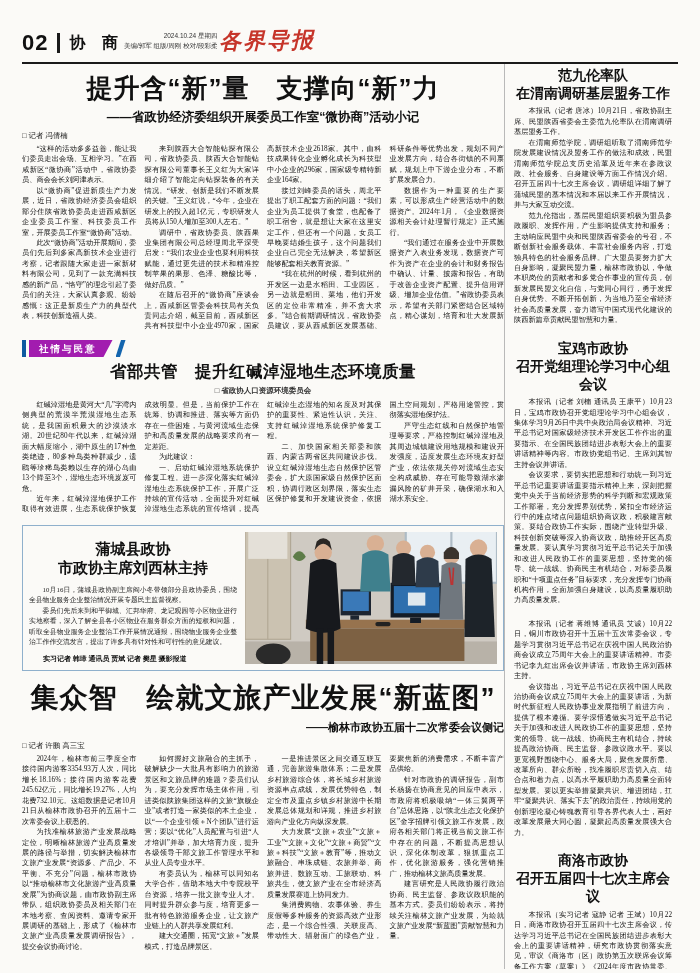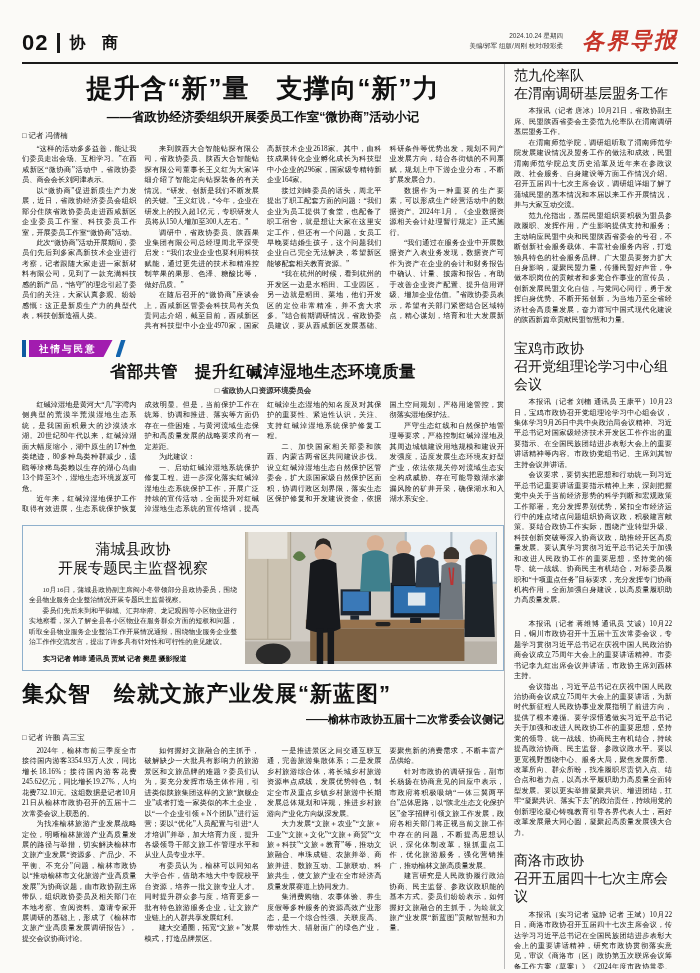--- a/index.html
+++ b/index.html
@@ -4,27 +4,27 @@
 <style>
   html,body{margin:0;padding:0;}
   body{
     width:700px;height:973px;overflow:hidden;background:#fbfaf7;color:#111;
     font-family:"Liberation Serif", serif;
     -webkit-font-smoothing:antialiased;
   }
   .page{width:700px;height:973px;position:relative;box-sizing:border-box;padding:0 22px;}
 
   
-  .hdr{display:flex;justify-content:space-between;align-items:flex-end;
+  .hdr{display:flex;align-items:flex-end;
        padding-top:26px;padding-bottom:6px;border-bottom:2px solid #1a1a1a;}
   .hdr-left{display:flex;align-items:center;gap:9px;}
   .pageno{font-family:"Liberation Sans",sans-serif;font-size:22px;font-weight:bold;letter-spacing:1px;}
   .hdr-sep{width:3px;height:20px;background:#1a1a1a;}
   .sect{font-family:"Liberation Sans",sans-serif;font-size:16px;font-weight:bold;letter-spacing:6px;}
-  .hdr-right{display:flex;align-items:center;gap:19px;}
+  .hdr-right{display:flex;align-items:center;gap:2px;}
   .pubinfo{text-align:right;font-family:"Liberation Sans",sans-serif;font-size:6.5px;line-height:1.6;color:#333;}
   .masthead{font-family:"Liberation Serif",serif;font-size:22px;font-weight:900;color:#c6352a;
             font-style:italic;letter-spacing:2px;transform:rotate(-1deg);}
 
   
   .content{display:flex;height:905px;}
   .left-zone{width:482px;padding-right:0;}
   .right-zone{width:158px;border-left:1px solid #b9b9b9;padding-left:9px;overflow:hidden;height:905px;}
 
   
@@ -49,38 +49,38 @@
              clip-path:polygon(55% 0,100% 0,45% 100%,0 100%);}
 
   .sec-headline{font-family:"Liberation Sans",sans-serif;font-size:16.5px;font-weight:900;
                 text-align:center;margin:3px 0 3px;letter-spacing:.5px;}
   .sec-byline{font-size:7.5px;font-weight:bold;text-align:center;margin:0 0 4px;color:#333;}
   .sec-body{height:118px;}
 
   
   .photo-box{border:1px solid #8fb0cc;margin:7px 0 4px;padding:6px;display:flex;gap:8px;height:132px;box-sizing:content-box;}
   .pb-text{width:208px;display:flex;flex-direction:column;}
-  .pb-head{font-family:"Liberation Sans",sans-serif;font-size:15px;font-weight:400;
+  .pb-head{font-family:"Liberation Sans",sans-serif;font-size:15px;font-weight:700;
            text-align:center;line-height:1.25;margin:8px 0 7px;}
   .pb-paras{font-size:6.8px;line-height:1.55;color:#222;flex:1;overflow:hidden;}
   .pb-credit{font-size:7px;font-weight:bold;margin-top:2px;text-indent:2em;}
   .pb-photo{flex:1;overflow:hidden;}
   .pb-photo svg{display:block;width:100%;height:100%;}
 
   
-  .bot-headline{font-family:"Liberation Sans",sans-serif;font-size:22px;font-weight:900;
-                text-align:left;margin:8px 0 3px;letter-spacing:1px;}
+  .bot-headline{font-family:"Liberation Sans",sans-serif;font-size:28px;font-weight:900;
+                text-align:center;margin:8px 0 3px;letter-spacing:1px;}
   .bot-subtitle{font-family:"Liberation Sans",sans-serif;font-size:11px;font-weight:bold;
                 text-align:right;margin:0 0 6px;}
   .bot-body{height:212px;}
 
   
   .rc-article{margin-bottom:13px;}
-  .rc-title{font-family:"Liberation Sans",sans-serif;font-size:14px;font-weight:400;
-            line-height:1.3;margin:2px 0 4px;}
+  .rc-title{font-family:"Liberation Sans",sans-serif;font-size:14px;font-weight:700;
+            text-align:center;line-height:1.3;margin:2px 0 4px;}
   .rc-body{font-size:7.2px;line-height:1.45;}
   .rc-body .para:first-child{}
 </style>
 </head>
 <body>
 
 <div class="page">
 
   <div class="hdr">
     <div class="hdr-left">
@@ -135,21 +135,21 @@
             <p class="para">一、启动红碱淖湿地系统保护修复工程。进一步深化落实红碱淖湿地生态系统保护工作，开展广泛持续的宣传活动，全面提升对红碱淖湿地生态系统的宣传培训，提高红碱淖生态湿地的知名度及对其保护的重要性、紧迫性认识，关注、支持红碱淖湿地系统保护修复工程。</p>
             <p class="para">二、加快国家相关部委和陕西、内蒙古两省区共同建设步伐。设立红碱淖湿地生态自然保护区管委会，扩大原国家级自然保护区面积，协调行政区划界限，落实生态区保护修复和开发建设资金，依据国土空间规划，严格用途管控，贯彻落实湿地保护法。</p>
             <p class="para">严守生态红线和自然保护地管理等要求，严格控制红碱淖湿地及其周边城镇建设用地规模和建设开发强度，适度发展生态环境友好型产业，依法依规关停对流域生态安全构成威胁、存在可能导致湖水渗漏风险的矿井开采，确保湖水和入湖水系安全。</p>
           </div>
       </div>
 
       <div class="photo-box">
         <div class="pb-text">
           <div class="pb-head">
             <div>蒲城县政协</div>
-            <div>开展专题民主监督视察</div>
+            <div>市政协主席刘西林主持</div>
           </div>
           <div class="pb-paras">
               <p class="para">10月16日，蒲城县政协副主席阎小冬带领部分县政协委员，围绕全县物业服务企业整治情况开展专题民主监督视察。</p>
               <p class="para">委员们先后来到和平御城、汇邦华府、龙记观园等小区物业进行实地察看，深入了解全县各小区物业在服务群众方面的短板和问题，听取全县物业服务企业整治工作开展情况通报，围绕物业服务企业整治工作作交流发言，提出了许多具有针对性和可行性的意见建议。</p>
             </div>
           <div class="pb-credit">实习记者 韩璋 通讯员 贾斌 记者 樊星 摄影报道</div>
         </div>
         <div class="pb-photo">
           <svg viewBox="0 0 232 136" preserveAspectRatio="xMidYMid slice">
             <rect x="0" y="0" width="232" height="136" fill="#cfcac2"></rect>
@@ -218,37 +218,37 @@
         <div class="cols-4 bot-body">
             <p class="para">2024年，榆林市前三季度全市接待国内游客3354.93万人次，同比增长18.16%；接待国内游客花费245.62亿元，同比增长19.27%，人均花费732.10元。这组数据是记者10月21日从榆林市政协召开的五届十二次常委会议上获悉的。</p>
             <p class="para">为找准榆林旅游产业发展战略定位，明晰榆林旅游产业高质量发展的路径与举措，切实解决榆林市文旅产业发展“资源多、产品少、不平衡、不充分”问题，榆林市政协以“推动榆林市文化旅游产业高质量发展”为协商议题，由市政协副主席带队，组织政协委员及相关部门在本地考察、查阅资料、邀请专家开展调研的基础上，形成了《榆林市文旅产业高质量发展调研报告》，提交会议协商讨论。</p>
             <p class="para">如何握好文旅融合的主抓手，破解缺少一大批具有影响力的旅游景区和文旅品牌的难题？委员们认为，要充分发挥市场主体作用，引进类似陕旅集团这样的文旅“旗舰企业”或者打造一家类似的本土企业，以“一个企业引领＋N个团队”进行运营；要以“优化”人员配置与引进“人才培训”并举，加大培育力度，提升各级领导干部文旅工作管理水平和从业人员专业水平。</p>
             <p class="para">有委员认为，榆林可以同知名大学合作，借助本地大中专院校平台资源，培养一批文旅专业人才。同时提升群众参与度，培育更多一批有特色旅游服务企业，让文旅产业链上的人群共享发展红利。</p>
             <p class="para">建大交通圈，拓宽“文旅＋”发展模式，打造品牌景区。</p>
             <p class="para">一是推进景区之间交通互联互通，完善旅游集散体系；二是发展乡村旅游综合体，将长城乡村旅游资源串点成线，发展优势特色，制定全市及重点乡镇乡村旅游中长期发展总体规划和详规，推进乡村旅游向产业化方向纵深发展。</p>
             <p class="para">大力发展“文旅＋农业”“文旅＋工业”“文旅＋文化”“文旅＋商贸”“文旅＋科技”“文旅＋教育”等，推动文旅融合、串珠成链、农旅并举、商旅并进、数旅互动、工旅联动、科旅共生，使文旅产业在全市经济高质量发展赛道上协同发力。</p>
             <p class="para">集消费购物、农事体验、养生度假等多种服务的资源高效产业形态，是一个综合性强、关联度高、带动性大、辐射面广的绿色产业，要聚焦新的消费需求，不断丰富产品供给。</p>
             <p class="para">针对市政协的调研报告，副市长杨扬在协商意见的回应中表示，市政府将积极吸纳“一体三翼两平台”总体思路，以“陕北生态文化保护区”金字招牌引领文旅工作发展，政府各相关部门将正视当前文旅工作中存在的问题，不断提高思想认识，深化体制改革，狠抓重点工作，优化旅游服务，强化营销推广，推动榆林文旅高质量发展。</p>
-            <p class="para">建言研究是人民政协履行政治协商、民主监督、参政议政职能的基本方式。委员们纷纷表示，如何握好文旅融合的主抓手，为绘就文旅产业发展“新蓝图”贡献智慧和力量。</p>
+            <p class="para">建言研究是人民政协履行政治协商、民主监督、参政议政职能的基本方式。委员们纷纷表示，将持续关注榆林文旅产业发展，为绘就文旅产业发展“新蓝图”贡献智慧和力量。</p>
           </div>
       </div>
 
     </div>
 
     <div class="right-zone">
 
       <div class="rc-article">
         <div class="rc-title">
           <div>范九伦率队</div>
           <div>在渭南调研基层盟务工作</div>
         </div>
         <div class="rc-body">
             <p class="para">本报讯（记者 唐冰）10月21日，省政协副主席、民盟陕西省委会主委范九伦率队在渭南调研基层盟务工作。</p>
             <p class="para">在渭南师范学院，调研组听取了渭南师范学院发展建设情况及盟务工作的做法和成效，民盟渭南师范学院总支历史沿革及近年来在参政议政、社会服务、自身建设等方面工作情况介绍。召开五届四十七次主席会议，调研组详细了解了蒲城民盟的基本情况和本届以来工作开展情况，并与大家互动交流。</p>
-            <p class="para">范九伦指出，基层民盟组织要积极为盟员参政履职、发挥作用，产生影响提供支持和服务；主动响应民盟中央和民盟陕西省委会的号召，不断创新社会服务载体、丰富社会服务内容，打造独具特色的社会服务品牌。广大盟员要努力扩大自身影响，凝聚民盟力量，传播民盟好声音，争做本职岗位的贡献者和多党合作事业的宣传员，创新发展民盟文化自信，与党同心同行，勇于发挥自身优势、不断开拓创新，为当地乃至全省经济社会高质量发展，奋力谱写中国式现代化建设的陕西新篇章贡献民盟智慧和力量。</p>
+            <p class="para">范九伦指出，基层民盟组织要积极为盟员参政履职、发挥作用，产生影响提供支持和服务；主动响应民盟中央和民盟陕西省委会的号召，不断创新社会服务载体、丰富社会服务内容，打造独具特色的社会服务品牌。广大盟员要努力扩大自身影响，凝聚民盟力量，榆林市政协以，争做本职岗位的贡献者和多党合作事业的宣传员，创新发展民盟文化自信，与党同心同行，勇于发挥自身优势、不断开拓创新，为当地乃至全省经济社会高质量发展，奋力谱写中国式现代化建设的陕西新篇章贡献民盟智慧和力量。</p>
           </div>
       </div>
 
       <div class="rc-article">
         <div class="rc-title">
           <div>宝鸡市政协</div>
           <div>召开党组理论学习中心组会议</div>
         </div>
         <div class="rc-body">
             <p class="para">本报讯（记者 刘楠 通讯员 王康平）10月23日，宝鸡市政协召开党组理论学习中心组会议，集体学习9月26日中共中央政治局会议精神、习近平总书记对国家级经济技术开发区工作作出的重要指示、在全国民族团结进步表彰大会上的重要讲话精神等内容。市政协党组书记、主席刘其智主持会议并讲话。</p>

